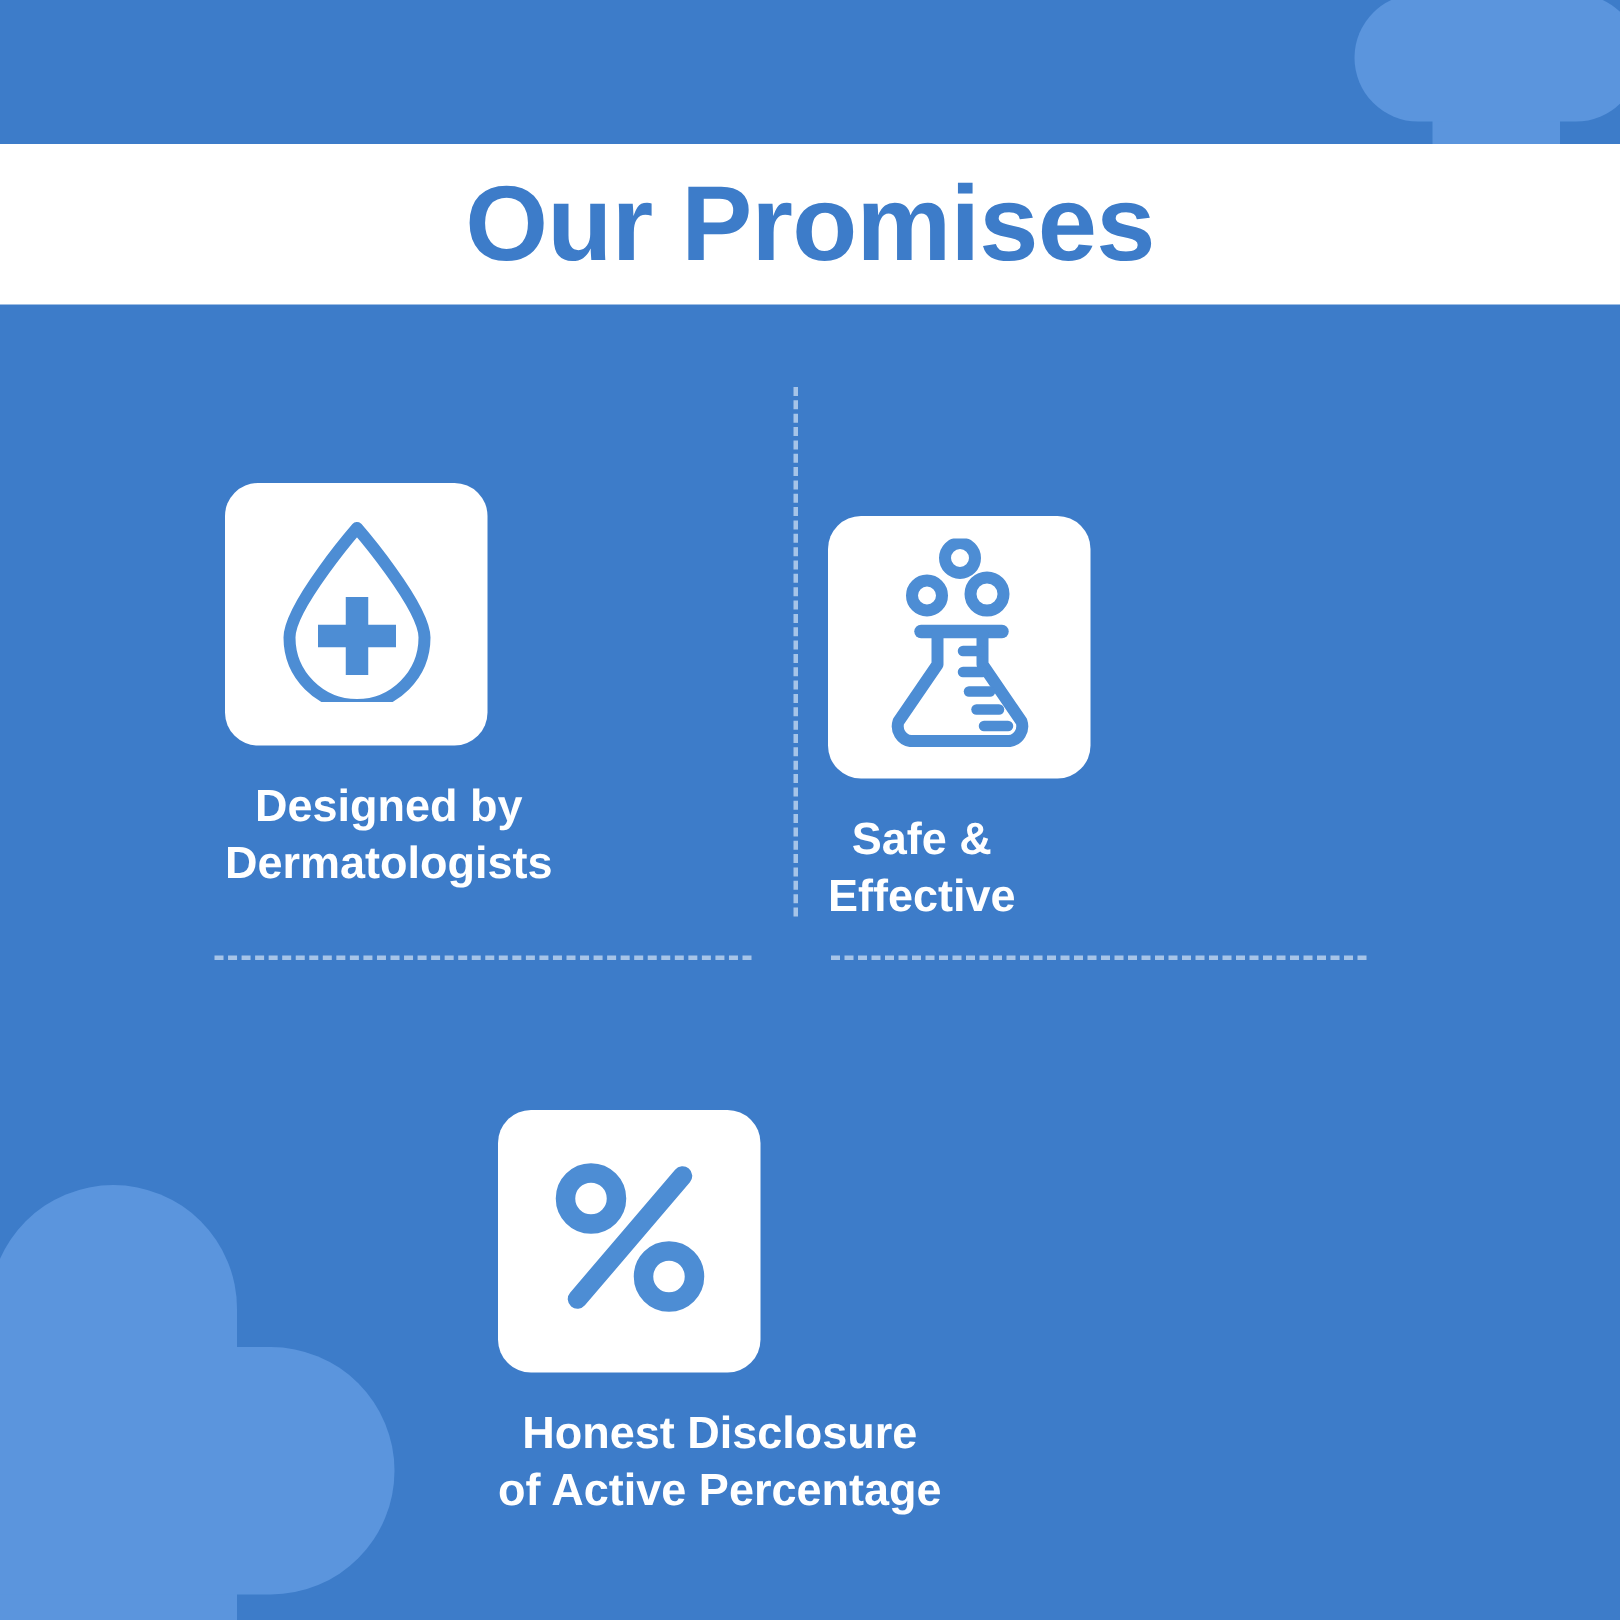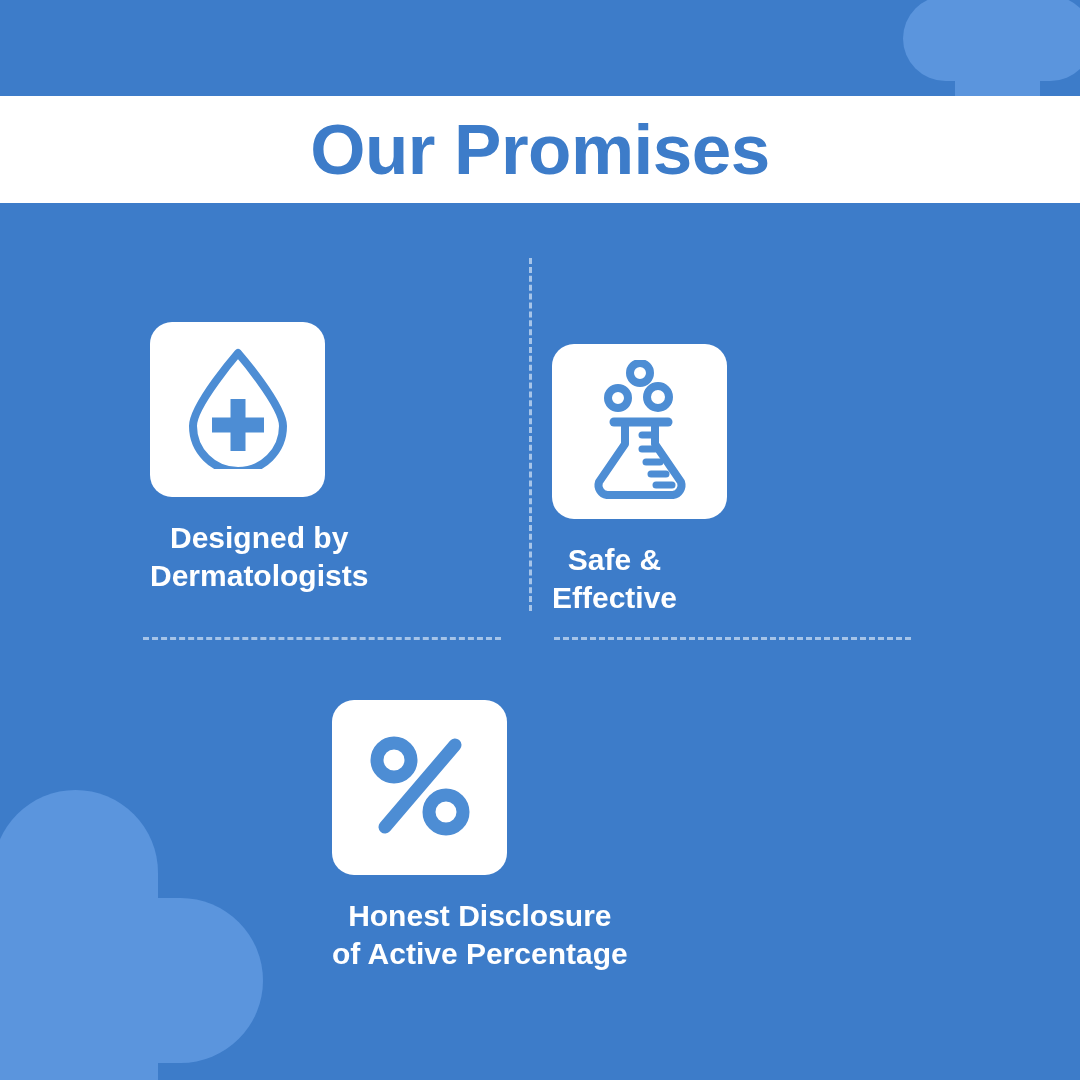--- a/index.html
+++ b/index.html
@@ -109,21 +109,21 @@
     color: #ffffff;
     font-size: 30px;
     font-weight: 700;
     line-height: 1.28;
     text-align: center;
     white-space: pre-line;
   }
 
   #promise-0 { left: 150px; top: 322px; width: 378px; }
   #promise-1 { left: 552px; top: 312px; width: 336px; margin-top: 32px; }
-  #promise-2 { left: 332px; top: 700px; width: 400px; }
+  #promise-2 { left: 332px; top: 740px; width: 400px; }
 
   
   .divider {
     position: absolute;
   }
   #divider-vertical {
     left: 529px;
     top: 258px;
     width: 0;
     height: 353px;

